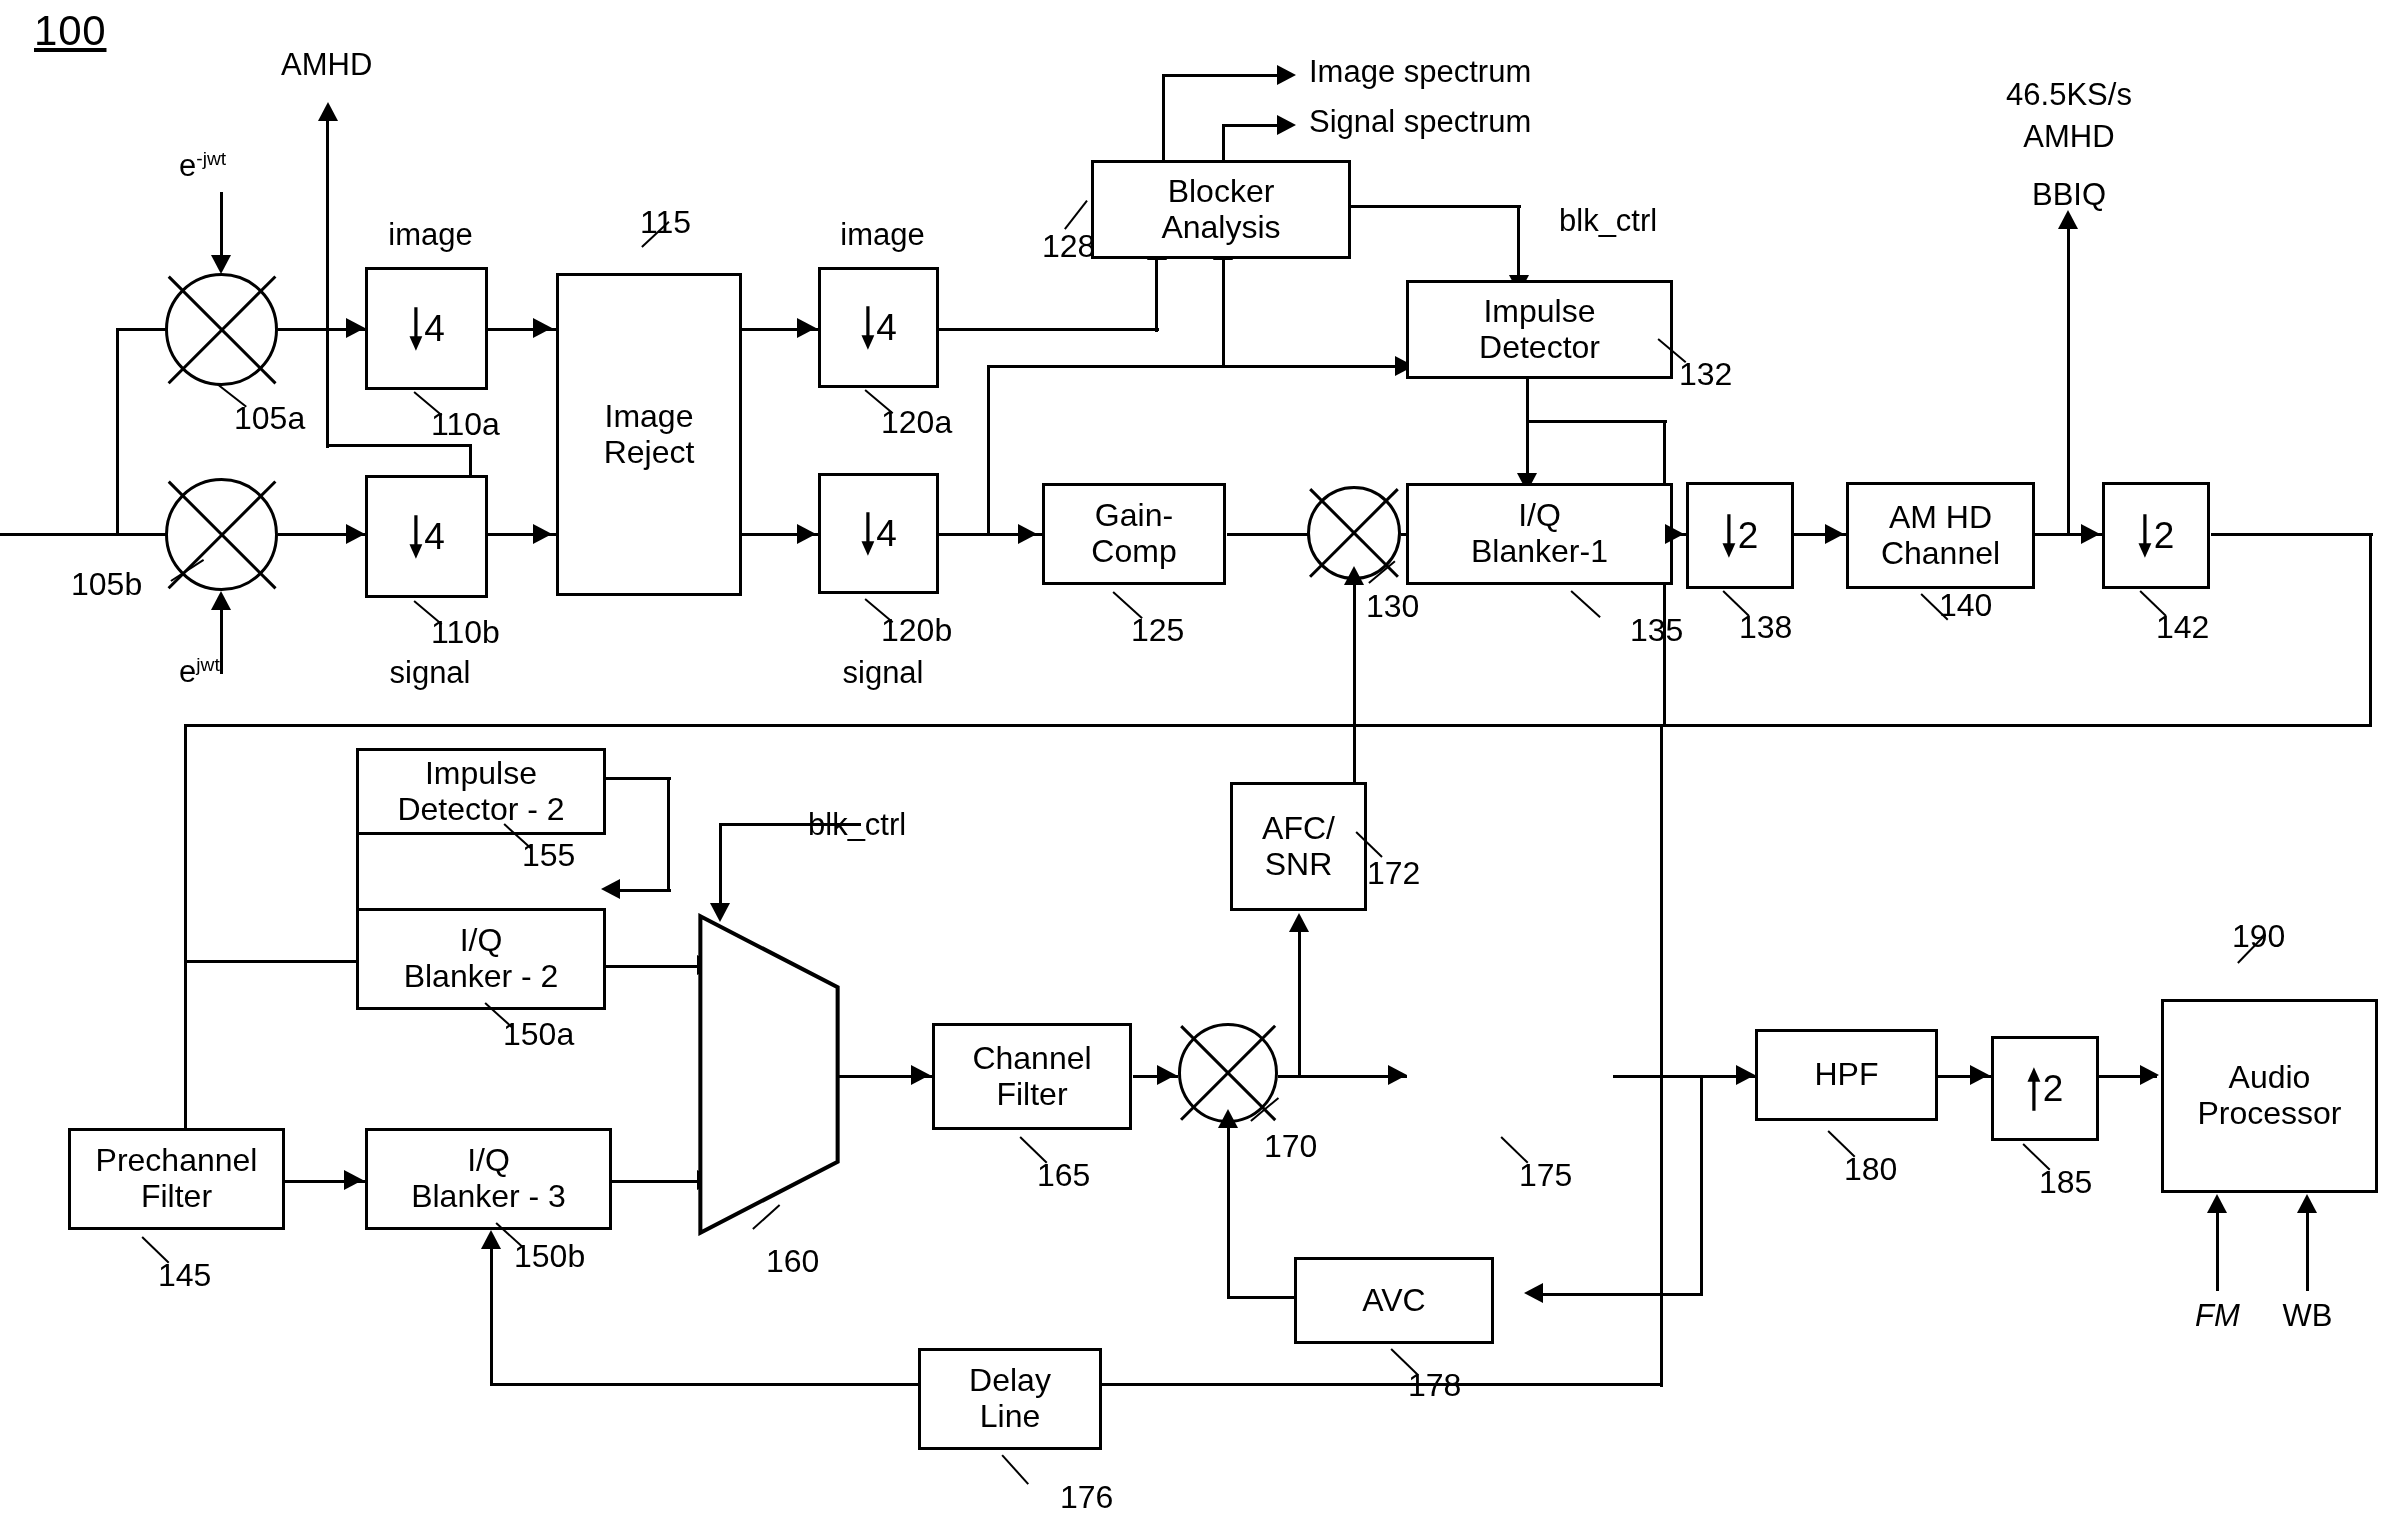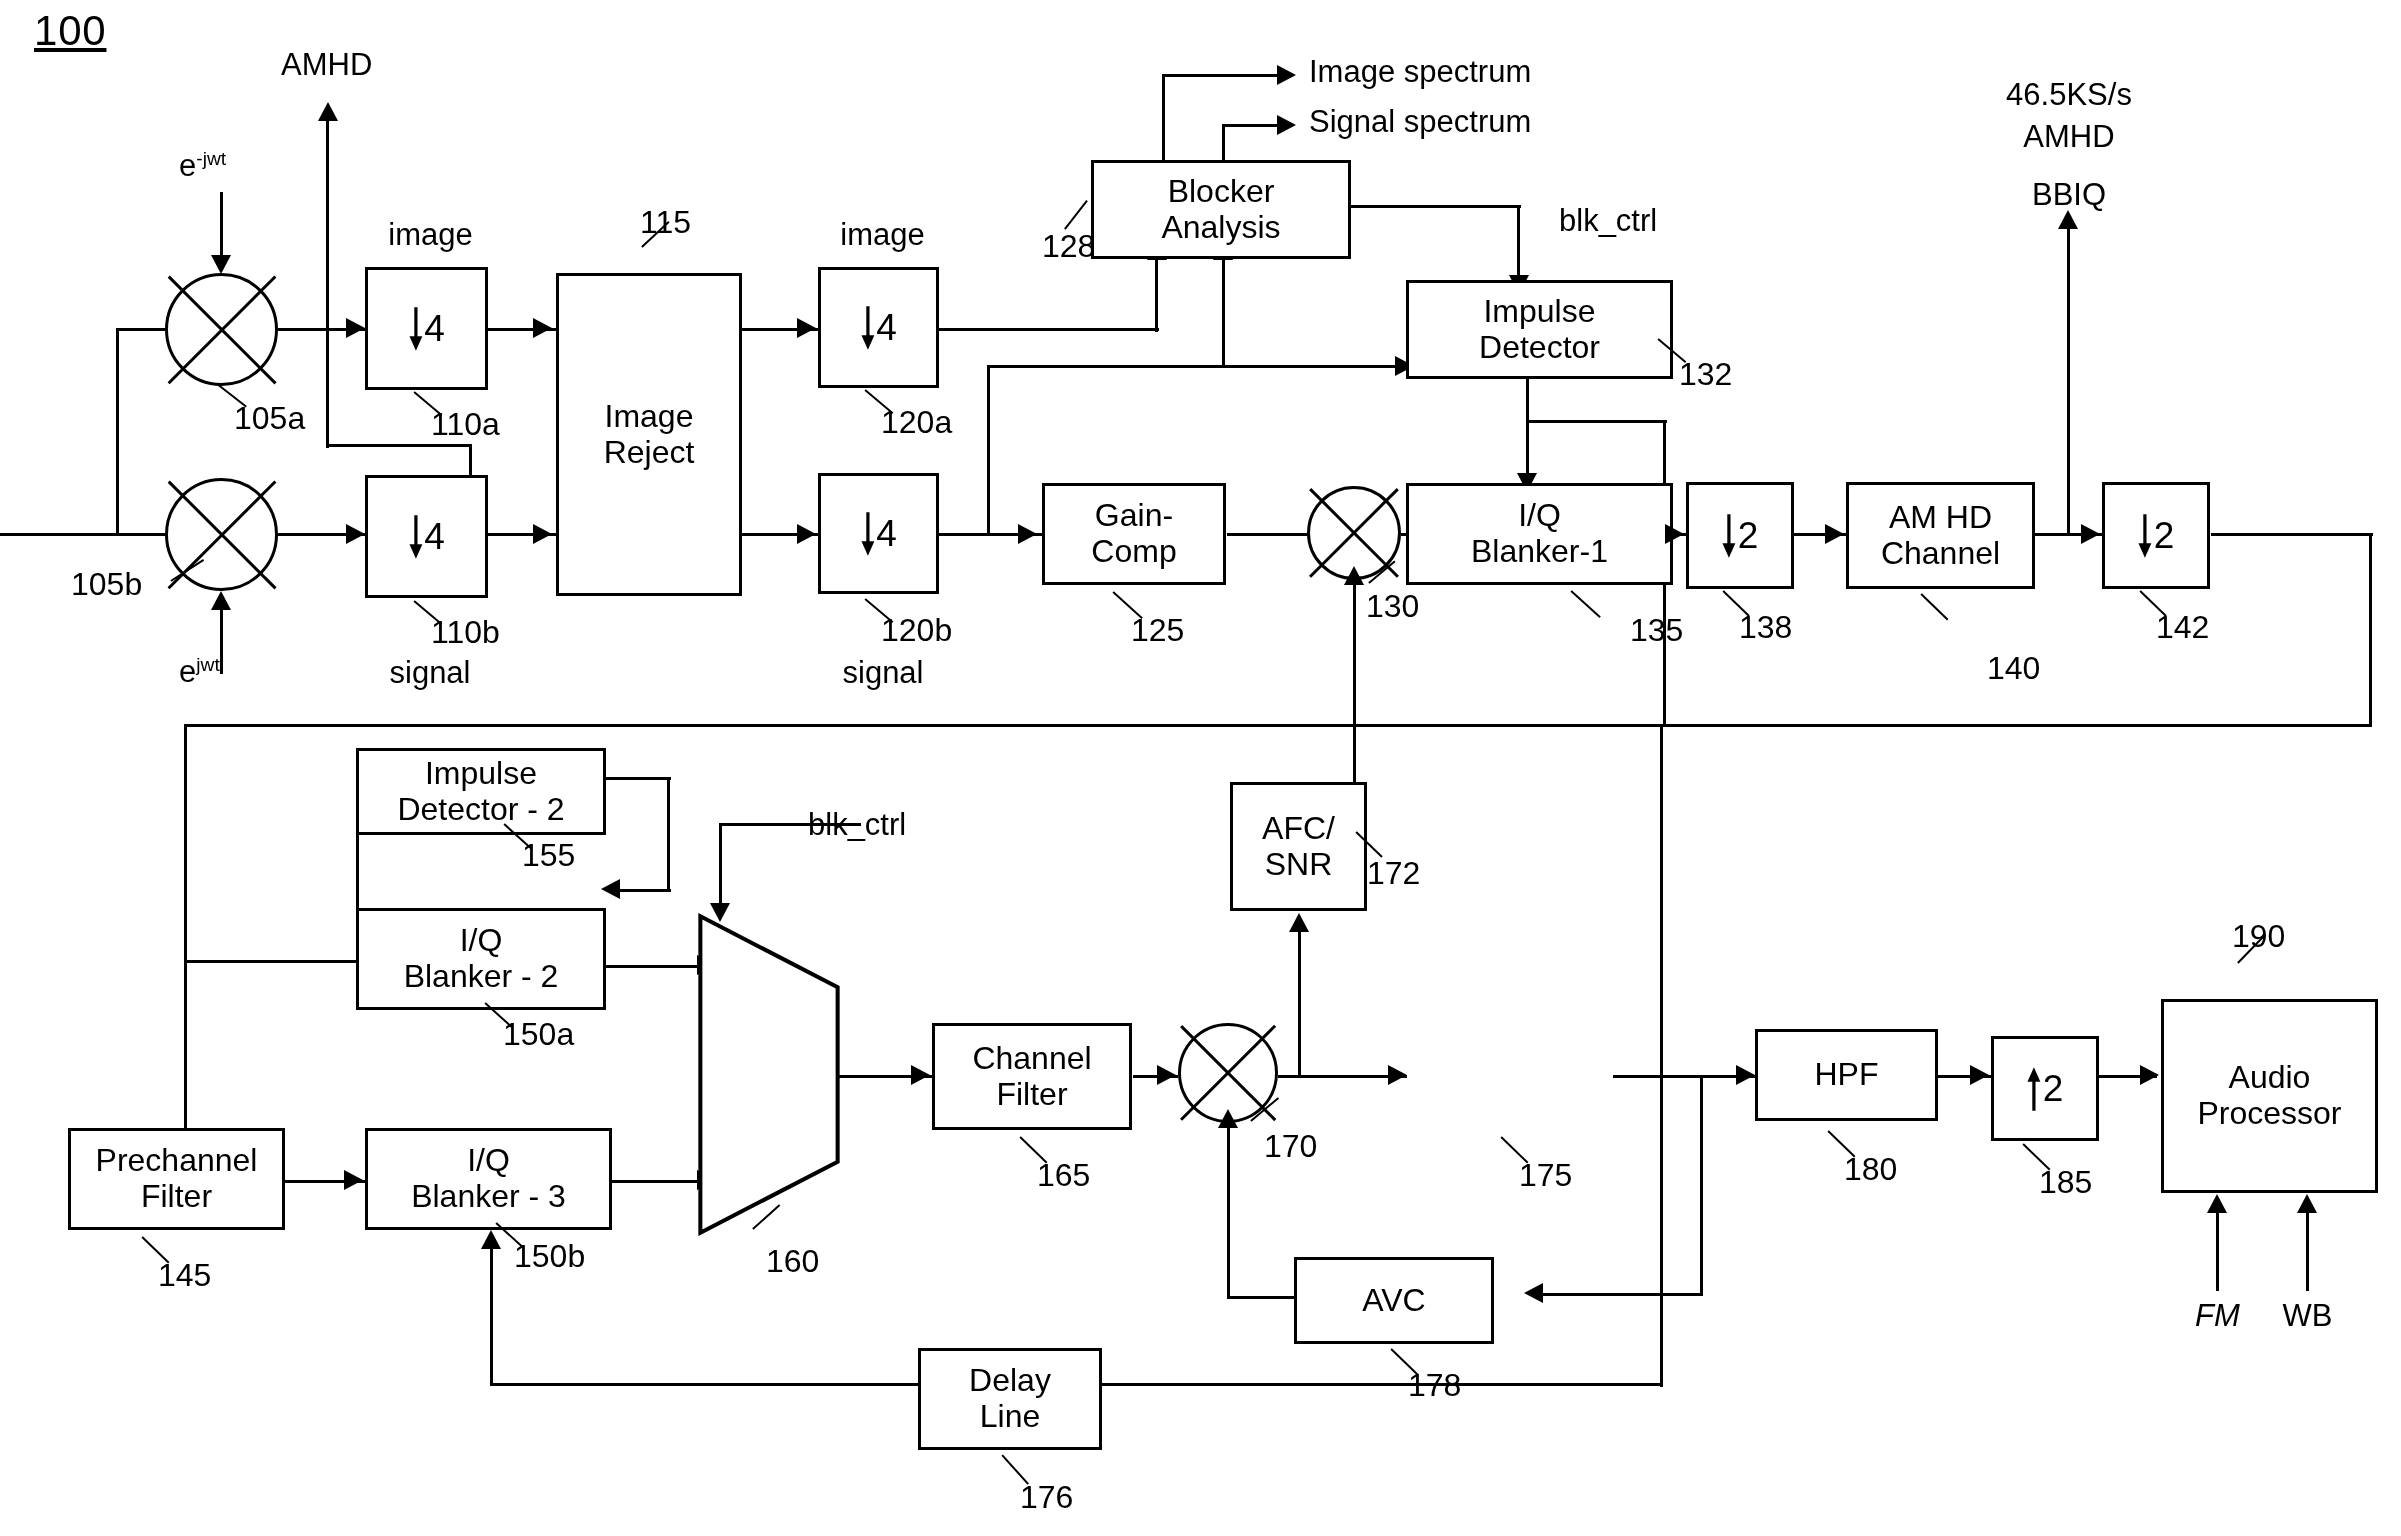--- a/index.html
+++ b/index.html
@@ -250,21 +250,21 @@
   <div class="leader" style="left:1723px;top:590px;width:36px;transform:rotate(44deg);"></div>
 
   <div class="ln lh" style="left:1794px;top:533px;width:52px;"></div>
   <div class="ar ar-r" style="left:1825px;top:524px;"></div>
   <div class="box" style="left:1846px;top:482px;width:189px;height:107px;">
     <div>
       <div>AM HD</div>
       <div>Channel</div>
     </div>
   </div>
-  <div class="ref" style="left:1939px;top:650px;margin-left:48px;">140</div>
+  <div class="ref" style="left:1939px;top:587px;">140</div>
   <div class="leader" style="left:1921px;top:593px;width:37px;transform:rotate(44deg);"></div>
 
   <div class="ln lh" style="left:2035px;top:533px;width:68px;"></div>
   <div class="ar ar-r" style="left:2081px;top:524px;"></div>
   <div class="arrowbox" style="left:2102px;top:482px;width:108px;height:107px;">
     <div class="ab">
       <svg width="14.5" height="44" viewBox="0 0 18 54">
           <line x1="9" y1="0" x2="9" y2="40" stroke="#000" stroke-width="4"></line>
           <polygon points="9,54 1,36 17,36" fill="#000"></polygon>
         </svg>
@@ -448,20 +448,20 @@
   <div class="leader" style="left:1391px;top:1348px;width:37px;transform:rotate(44deg);"></div>
 
   <div class="ln lh" style="left:1227px;top:1296px;width:69px;"></div>
 
   <div class="box" style="left:918px;top:1348px;width:184px;height:102px;">
     <div>
       <div>Delay</div>
       <div>Line</div>
     </div>
   </div>
-  <div class="ref" style="left:1020px;top:1479px;text-align:center;">176</div>
+  <div class="ref" style="left:1060px;top:1479px;text-align:center;">176</div>
   <div class="leader" style="left:1002px;top:1454px;width:39px;transform:rotate(48deg);"></div>
 
   <div class="ln lh" style="left:1102px;top:1383px;width:561px;"></div>
   <div class="ln lv" style="left:1660px;top:724px;height:663px;"></div>
 
 </div>
 
 
 </body></html>

